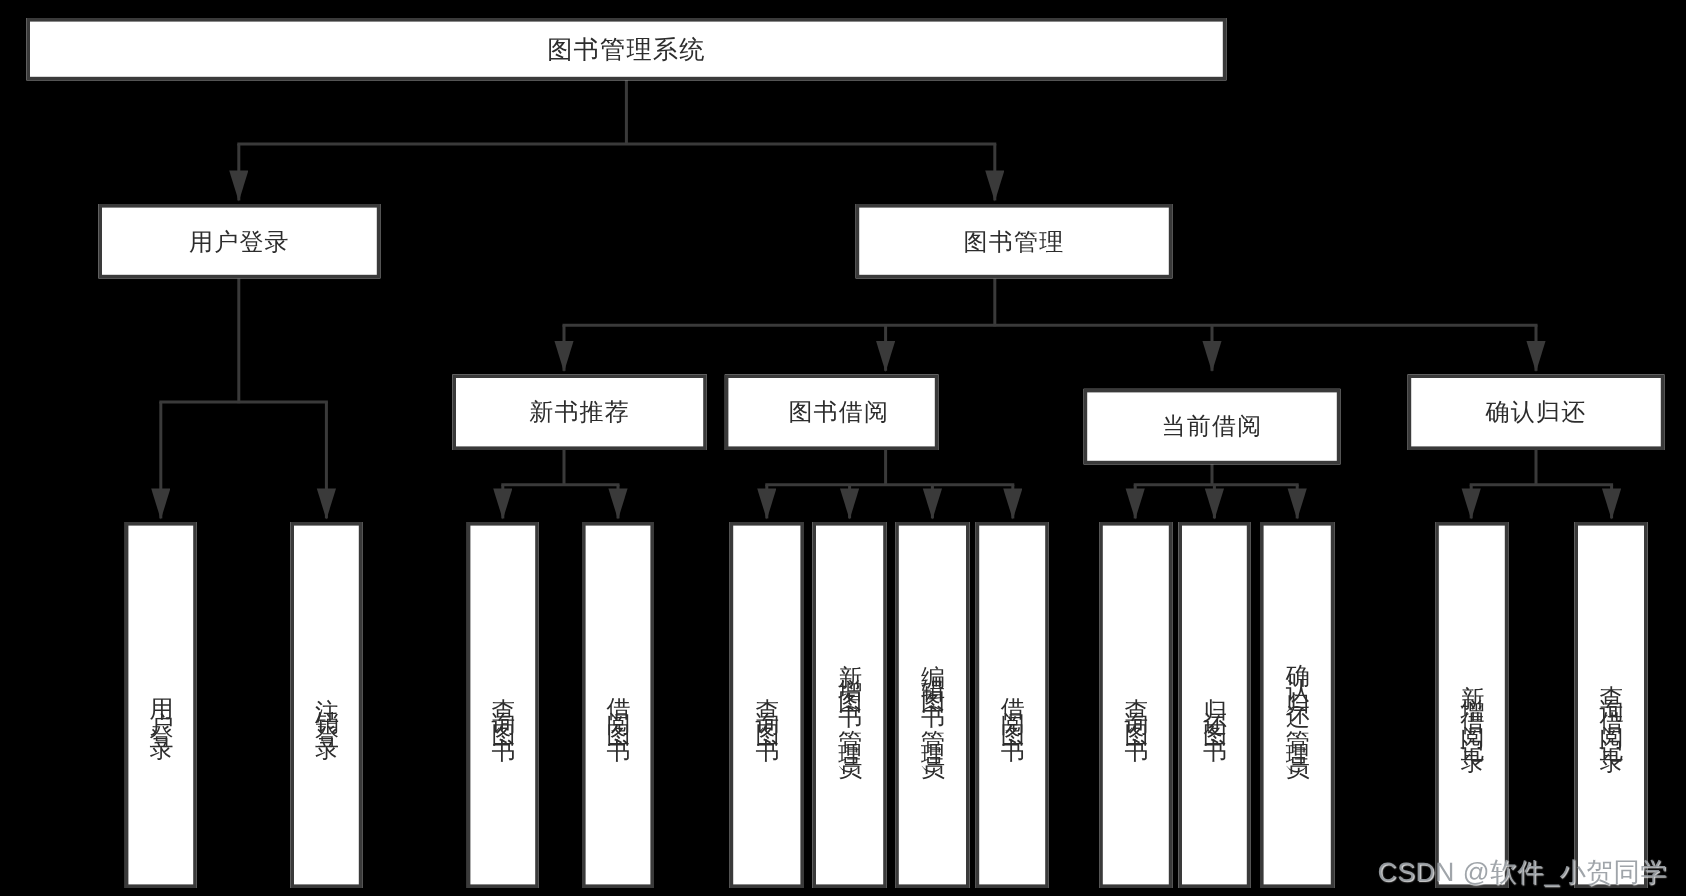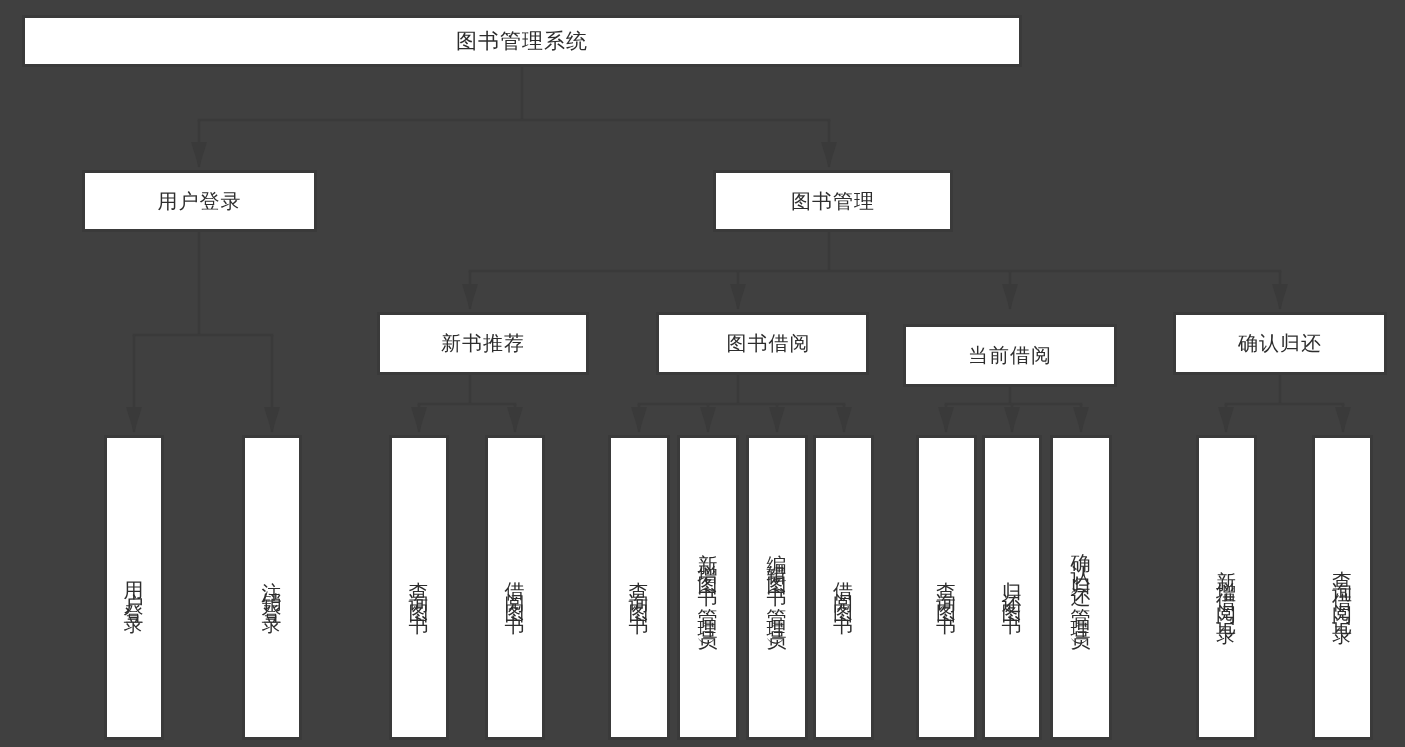--- a/index.html
+++ b/index.html
@@ -1,17 +1,17 @@
 <!DOCTYPE html>
 <html><head>
 <meta charset="utf-8">
 <style>
   html,body { margin:0; padding:0; background:#ffffff; }
   .canvas {
-    position:relative; width:1405px; height:747px; background:#404040;
+    position:relative; width:1405px; height:747px; background:#000000;
     font-family:"Liberation Sans","DejaVu Sans",sans-serif; overflow:hidden;
   }
   svg.connectors { position:absolute; left:0; top:0; z-index:1; }
   .box {
     position:absolute; box-sizing:border-box; background:#ffffff;
     border:3px solid #3a3a3a; color:#2d2d2d; z-index:2;
     display:flex; align-items:center; justify-content:center;
   }
   .hlabel { font-size:20px; letter-spacing:1px; white-space:nowrap; }
   .root .hlabel { font-size:21px; }
@@ -85,28 +85,28 @@
     </g>
   </svg>
 
   <div class="box root" style="left:22px; top:15px; width:1000px; height:52px;">
     <span class="hlabel">图书管理系统</span>
   </div>
 
   <div class="box" style="left:82px; top:170px; width:235px; height:62px;">
     <span class="hlabel">用户登录</span>
   </div>
-  <div class="box" style="left:713px; top:170px; width:240px; height:62px;font-family:Liberation Mono, monospace;">
+  <div class="box" style="left:713px; top:170px; width:264px; height:62px;font-family:Liberation Mono, monospace;">
     <span class="hlabel">图书管理</span>
   </div>
 
   <div class="box" style="left:364px; top:312px; width:212px; height:63px;margin-left:13px;">
     <span class="hlabel">新书推荐</span>
   </div>
-  <div class="box" style="left:656px; top:312px; width:213px; height:63px;padding-left:12px;">
+  <div class="box" style="left:604px; top:312px; width:178px; height:63px;padding-left:12px;">
     <span class="hlabel">图书借阅</span>
   </div>
   <div class="box" style="left:903px; top:312px; width:214px; height:63px;margin-top:12px;">
     <span class="hlabel">当前借阅</span>
   </div>
   <div class="box" style="left:1173px; top:312px; width:214px; height:63px;">
     <span class="hlabel">确认归还</span>
   </div>
 
   <div class="box leaf" style="left:104px; top:435px; width:60px; height:305px;">
@@ -146,14 +146,15 @@
     <span class="vlabel">确认归还（管理员）</span>
   </div>
 
   <div class="box leaf" style="left:1196px; top:435px; width:61px; height:305px;">
     <span class="vlabel">新增借阅记录</span>
   </div>
   <div class="box leaf" style="left:1312px; top:435px; width:61px; height:305px;">
     <span class="vlabel">查询借阅记录</span>
   </div>
 
+  <div class="watermark">CSDN @软件_小贺同学</div>
 
 </div>
 
 </body></html>

